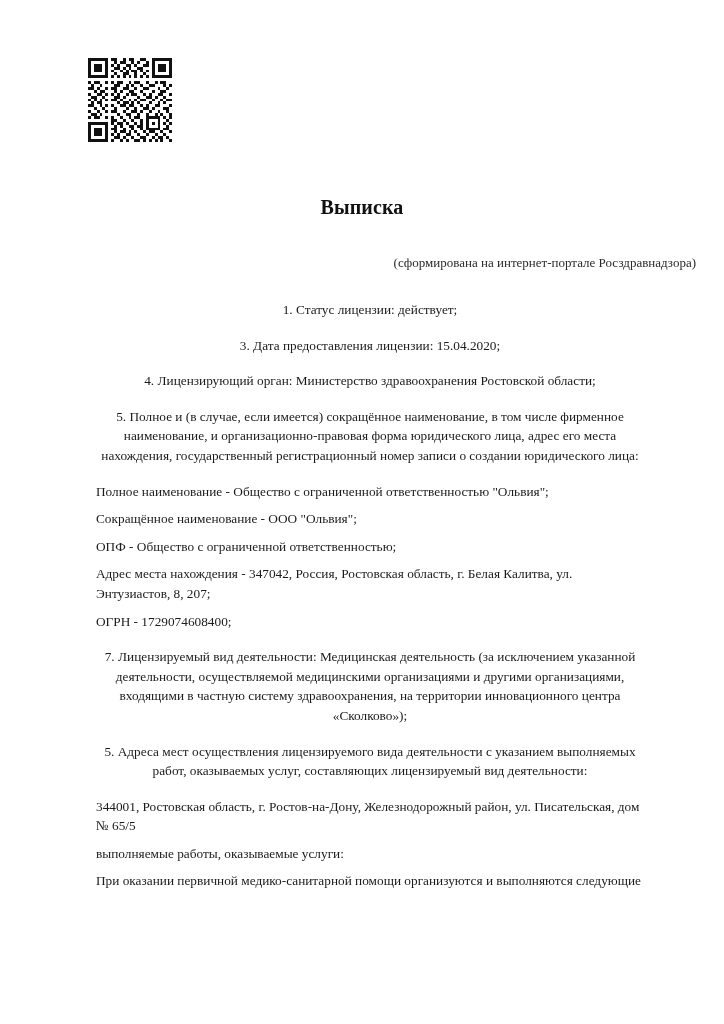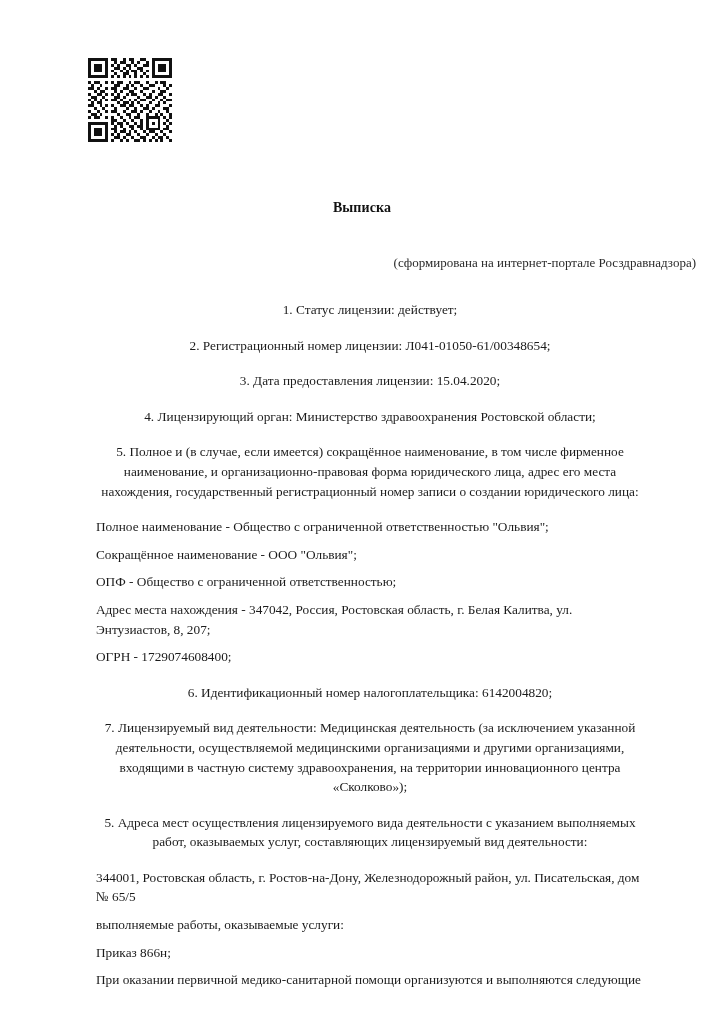--- a/index.html
+++ b/index.html
@@ -37,21 +37,21 @@
   .qr-wrap svg { display: block; width: 84px; height: 84px; }
 
   
   .title-block {
     position: absolute;
     left: 88px;
     top: 196px;
     width: 548px;
     text-align: center;
     font-weight: bold;
-    font-size: 14px;
+    font-size: 20px;
     line-height: 23px;
     letter-spacing: 0.1px;
     color: #111111;
   }
   .title-line1 { display: block; }
   .title-line2 { display: block; white-space: nowrap; }
 
   .subtitle {
     position: absolute;
     left: 88px;
@@ -340,44 +340,41 @@
   <div class="title-block">
     <span class="title-line1">Выписка</span>
   </div>
 
   <div class="subtitle">(сформирована на интернет-портале Росздравнадзора)</div>
 
   <div class="body-text">
 
     <p class="para">1. Статус лицензии: действует;</p>
 
-    <p class="para">2. Регистрационный номер лицензии: Л041-01050-61/00348654;</p>
 
     <p class="para">3. Дата предоставления лицензии: 15.04.2020;</p>
 
     <p class="para">4. Лицензирующий орган: Министерство здравоохранения Ростовской области;</p>
 
     <p class="para">5. Полное и (в случае, если имеется) сокращённое наименование, в том числе фирменное наименование, и организационно-правовая форма юридического лица, адрес его места нахождения, государственный регистрационный номер записи о создании юридического лица:</p>
 
     <div class="block">
       <span class="ln">Полное наименование - Общество с ограниченной ответственностью "Ольвия";</span>
       <span class="ln">Сокращённое наименование - ООО "Ольвия";</span>
       <span class="ln">ОПФ - Общество с ограниченной ответственностью;</span>
       <span class="ln">Адрес места нахождения - 347042, Россия, Ростовская область, г. Белая Калитва, ул. Энтузиастов, 8, 207;</span>
       <span class="ln">ОГРН - 1729074608400;</span>
     </div>
 
-    <p class="para">6. Идентификационный номер налогоплательщика: 6142004820;</p>
 
     <p class="para">7. Лицензируемый вид деятельности: Медицинская деятельность (за исключением указанной деятельности, осуществляемой медицинскими организациями и другими организациями, входящими в частную систему здравоохранения, на территории инновационного центра «Сколково»);</p>
 
     <p class="para">5. Адреса мест осуществления лицензируемого вида деятельности с указанием выполняемых работ, оказываемых услуг, составляющих лицензируемый вид деятельности:</p>
 
     <div class="block">
       <span class="ln">344001, Ростовская область, г. Ростов-на-Дону, Железнодорожный район, ул. Писательская, дом № 65/5</span>
       <span class="ln">выполняемые работы, оказываемые услуги:</span>
-      <span class="ln">Приказ 866н;</span>
       <span class="ln nowrap-ln">При оказании первичной медико-санитарной помощи организуются и выполняются следующие</span>
     </div>
 
   </div>
 
 </div>
 
 </body></html>

